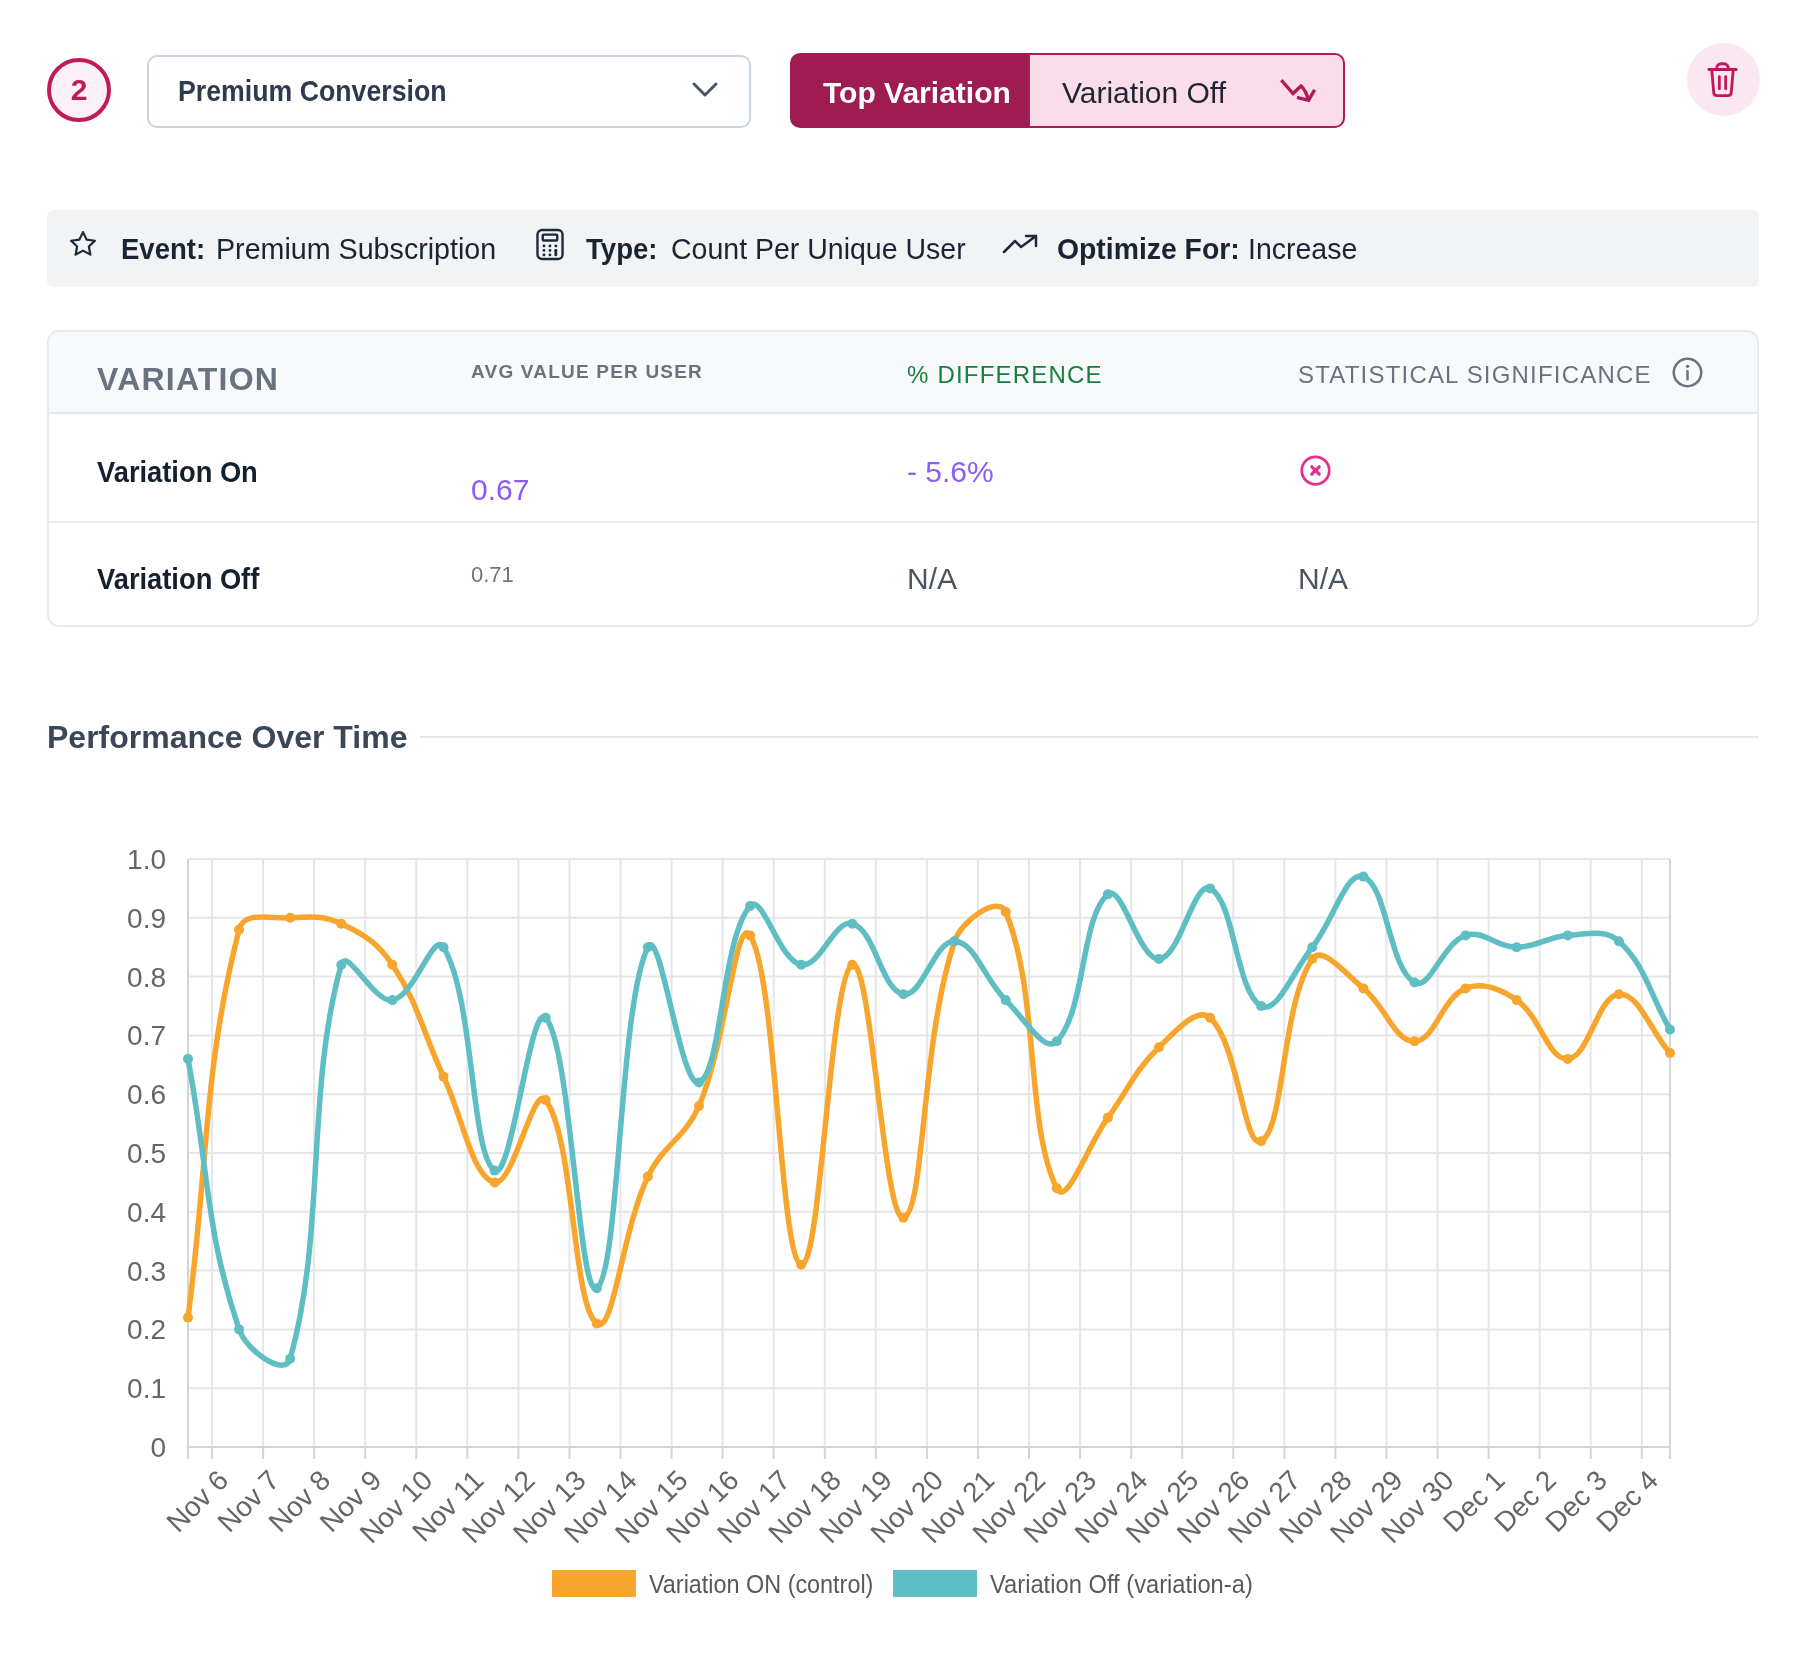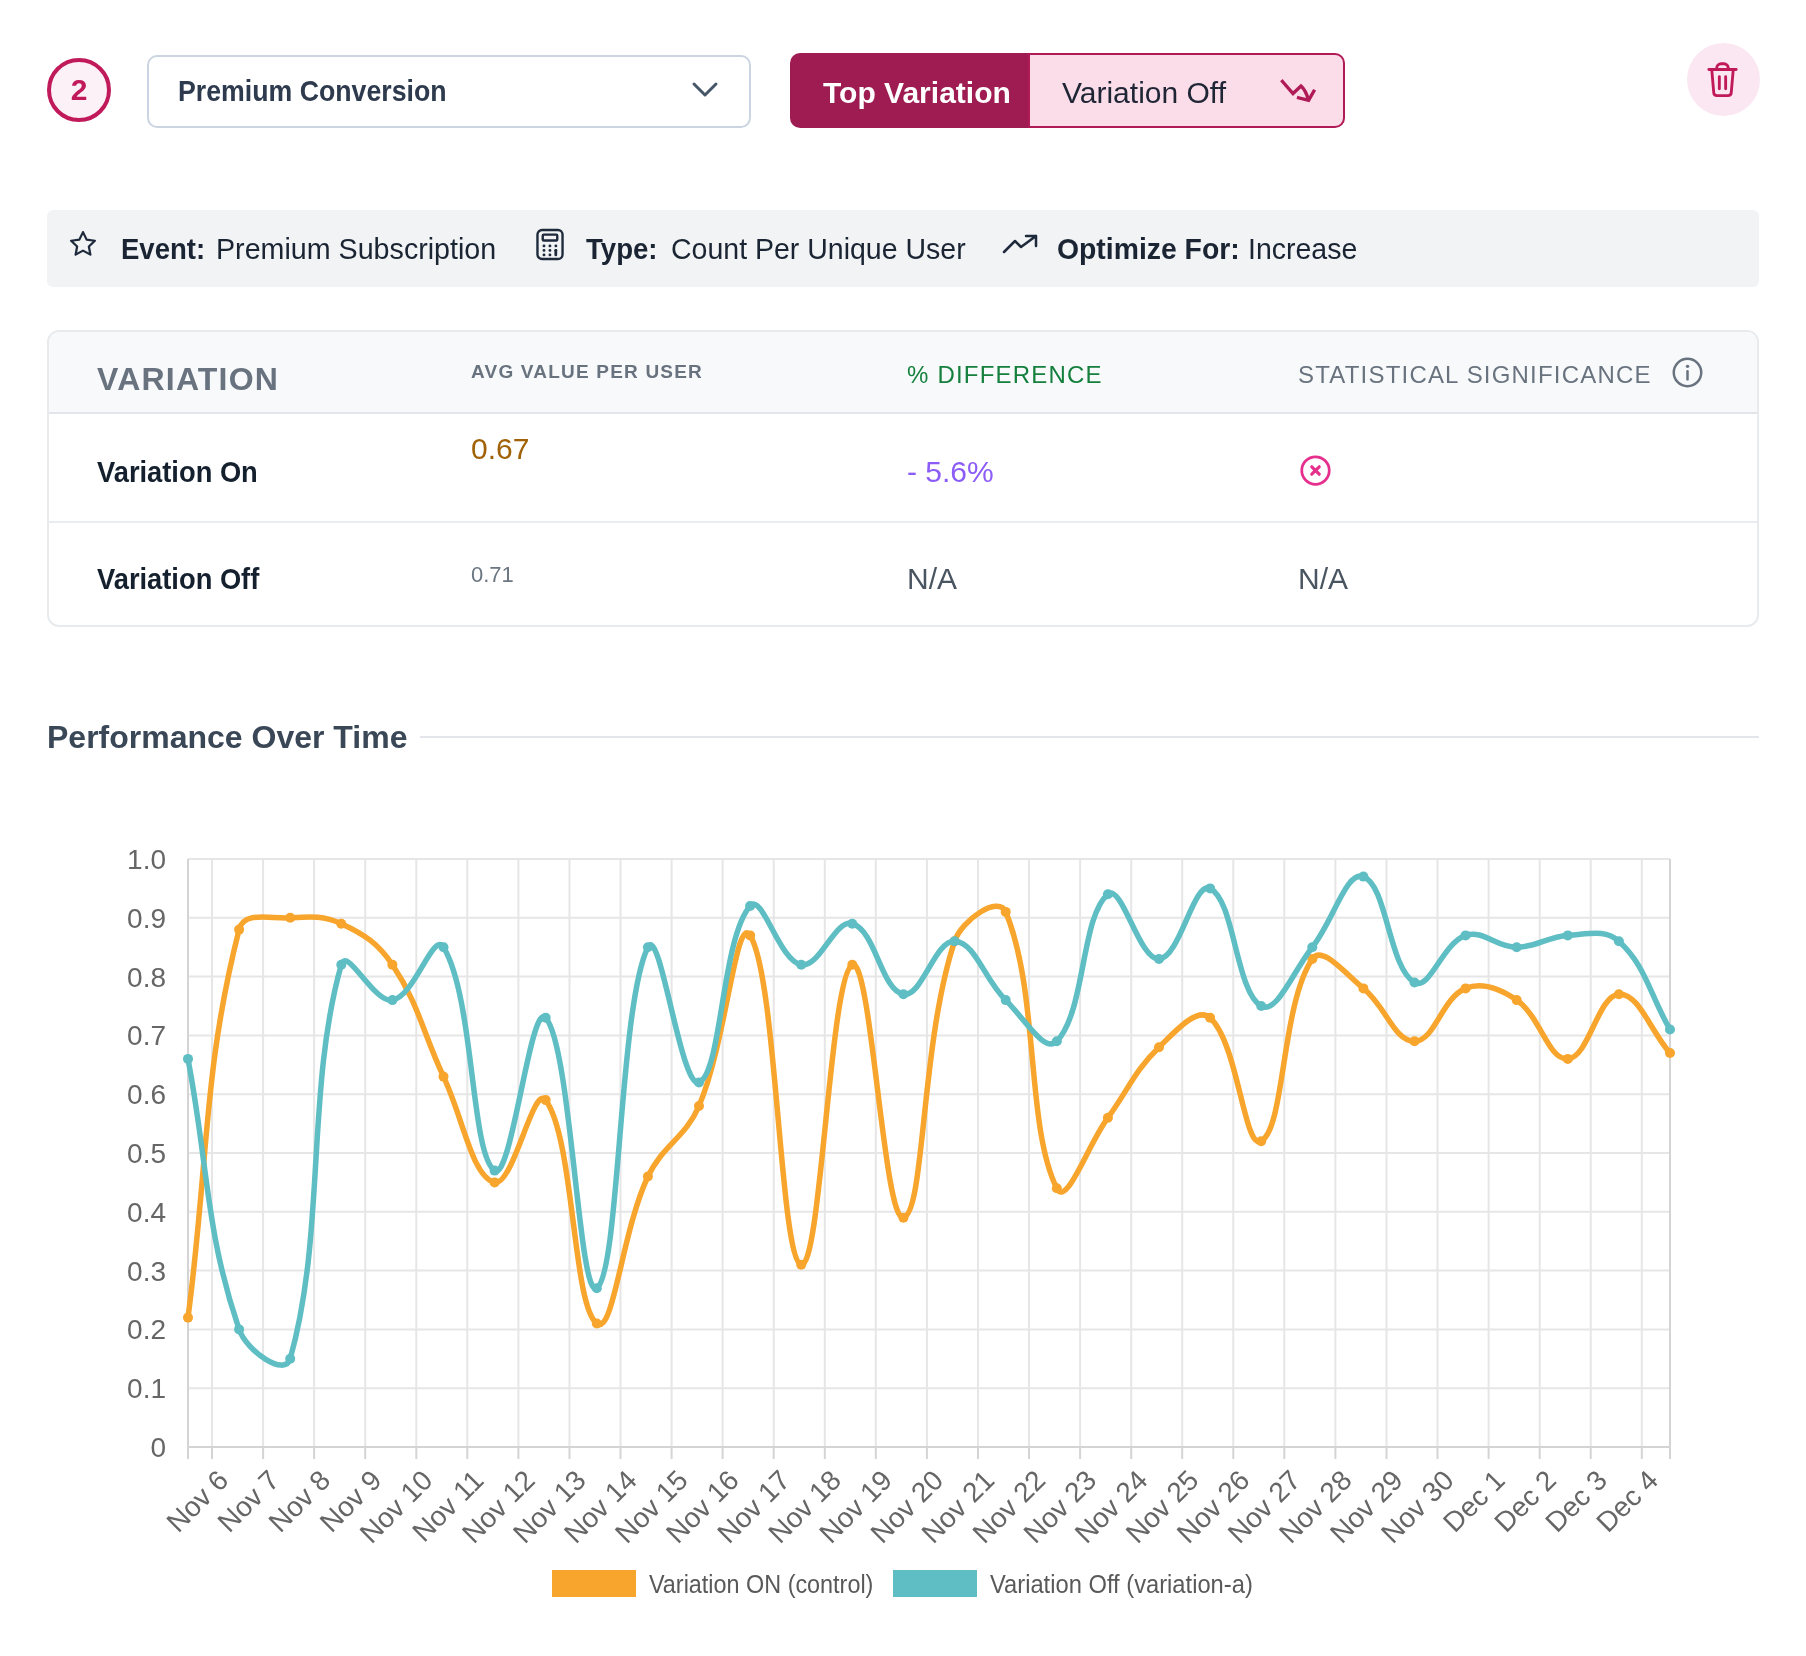--- a/index.html
+++ b/index.html
@@ -63,21 +63,21 @@
 <div class="abs" style="left:471px;top:361px;font-size:19px;letter-spacing:1.2px;font-weight:700;color:#68737F">AVG VALUE PER USER</div>
 <div class="abs" style="left:907px;top:361px;font-size:24px;letter-spacing:1.2px;font-weight:400;color:#15803d">% DIFFERENCE</div>
 <div class="abs" style="left:1298px;top:361px;font-size:24px;letter-spacing:1.2px;font-weight:400;color:#68737F">STATISTICAL SIGNIFICANCE</div>
 <svg class="abs" style="left:1671px;top:356px" width="33" height="33" viewBox="0 0 24 24" fill="none" stroke="#68737F" stroke-width="1.8">
     <circle cx="12" cy="12" r="10"></circle>
     <path d="M12 11v6" stroke-linecap="round"></path>
     <path d="M12 7.5h.1" stroke-linecap="round" stroke-width="2.4"></path>
   </svg>
 
 <div class="abs sx" style="left:97px;top:455px;font-size:30px;font-weight:700;color:#15202E;transform:scaleX(0.91)">Variation On</div>
-<div class="abs" style="left:471px;top:432px;font-size:30px;color:#a16207">0.67</div>
+<div class="abs" style="left:471px;top:473px;font-size:30px;color:#8b5cf6">0.67</div>
 <div class="abs" style="left:907px;top:455px;font-size:30px;color:#8b5cf6">- 5.6%</div>
 <svg class="abs" style="left:1299px;top:454px" width="33" height="33" viewBox="0 0 24 24" fill="none" stroke="#E5308D" stroke-width="2">
     <circle cx="12" cy="12" r="10"></circle>
     <path d="M9.3 9.3l5.4 5.4M14.7 9.3l-5.4 5.4" stroke-width="2.3" stroke-linecap="round"></path>
   </svg>
 <div class="abs sx" style="left:97px;top:562px;font-size:30px;font-weight:700;color:#15202E;transform:scaleX(0.91)">Variation Off</div>
 <div class="abs" style="left:471px;top:562px;font-size:22px;color:#6B7682">0.71</div>
 <div class="abs" style="left:907px;top:562px;font-size:30px;color:#4A5562">N/A</div>
 <div class="abs" style="left:1298px;top:562px;font-size:30px;color:#4A5562">N/A</div>
 

